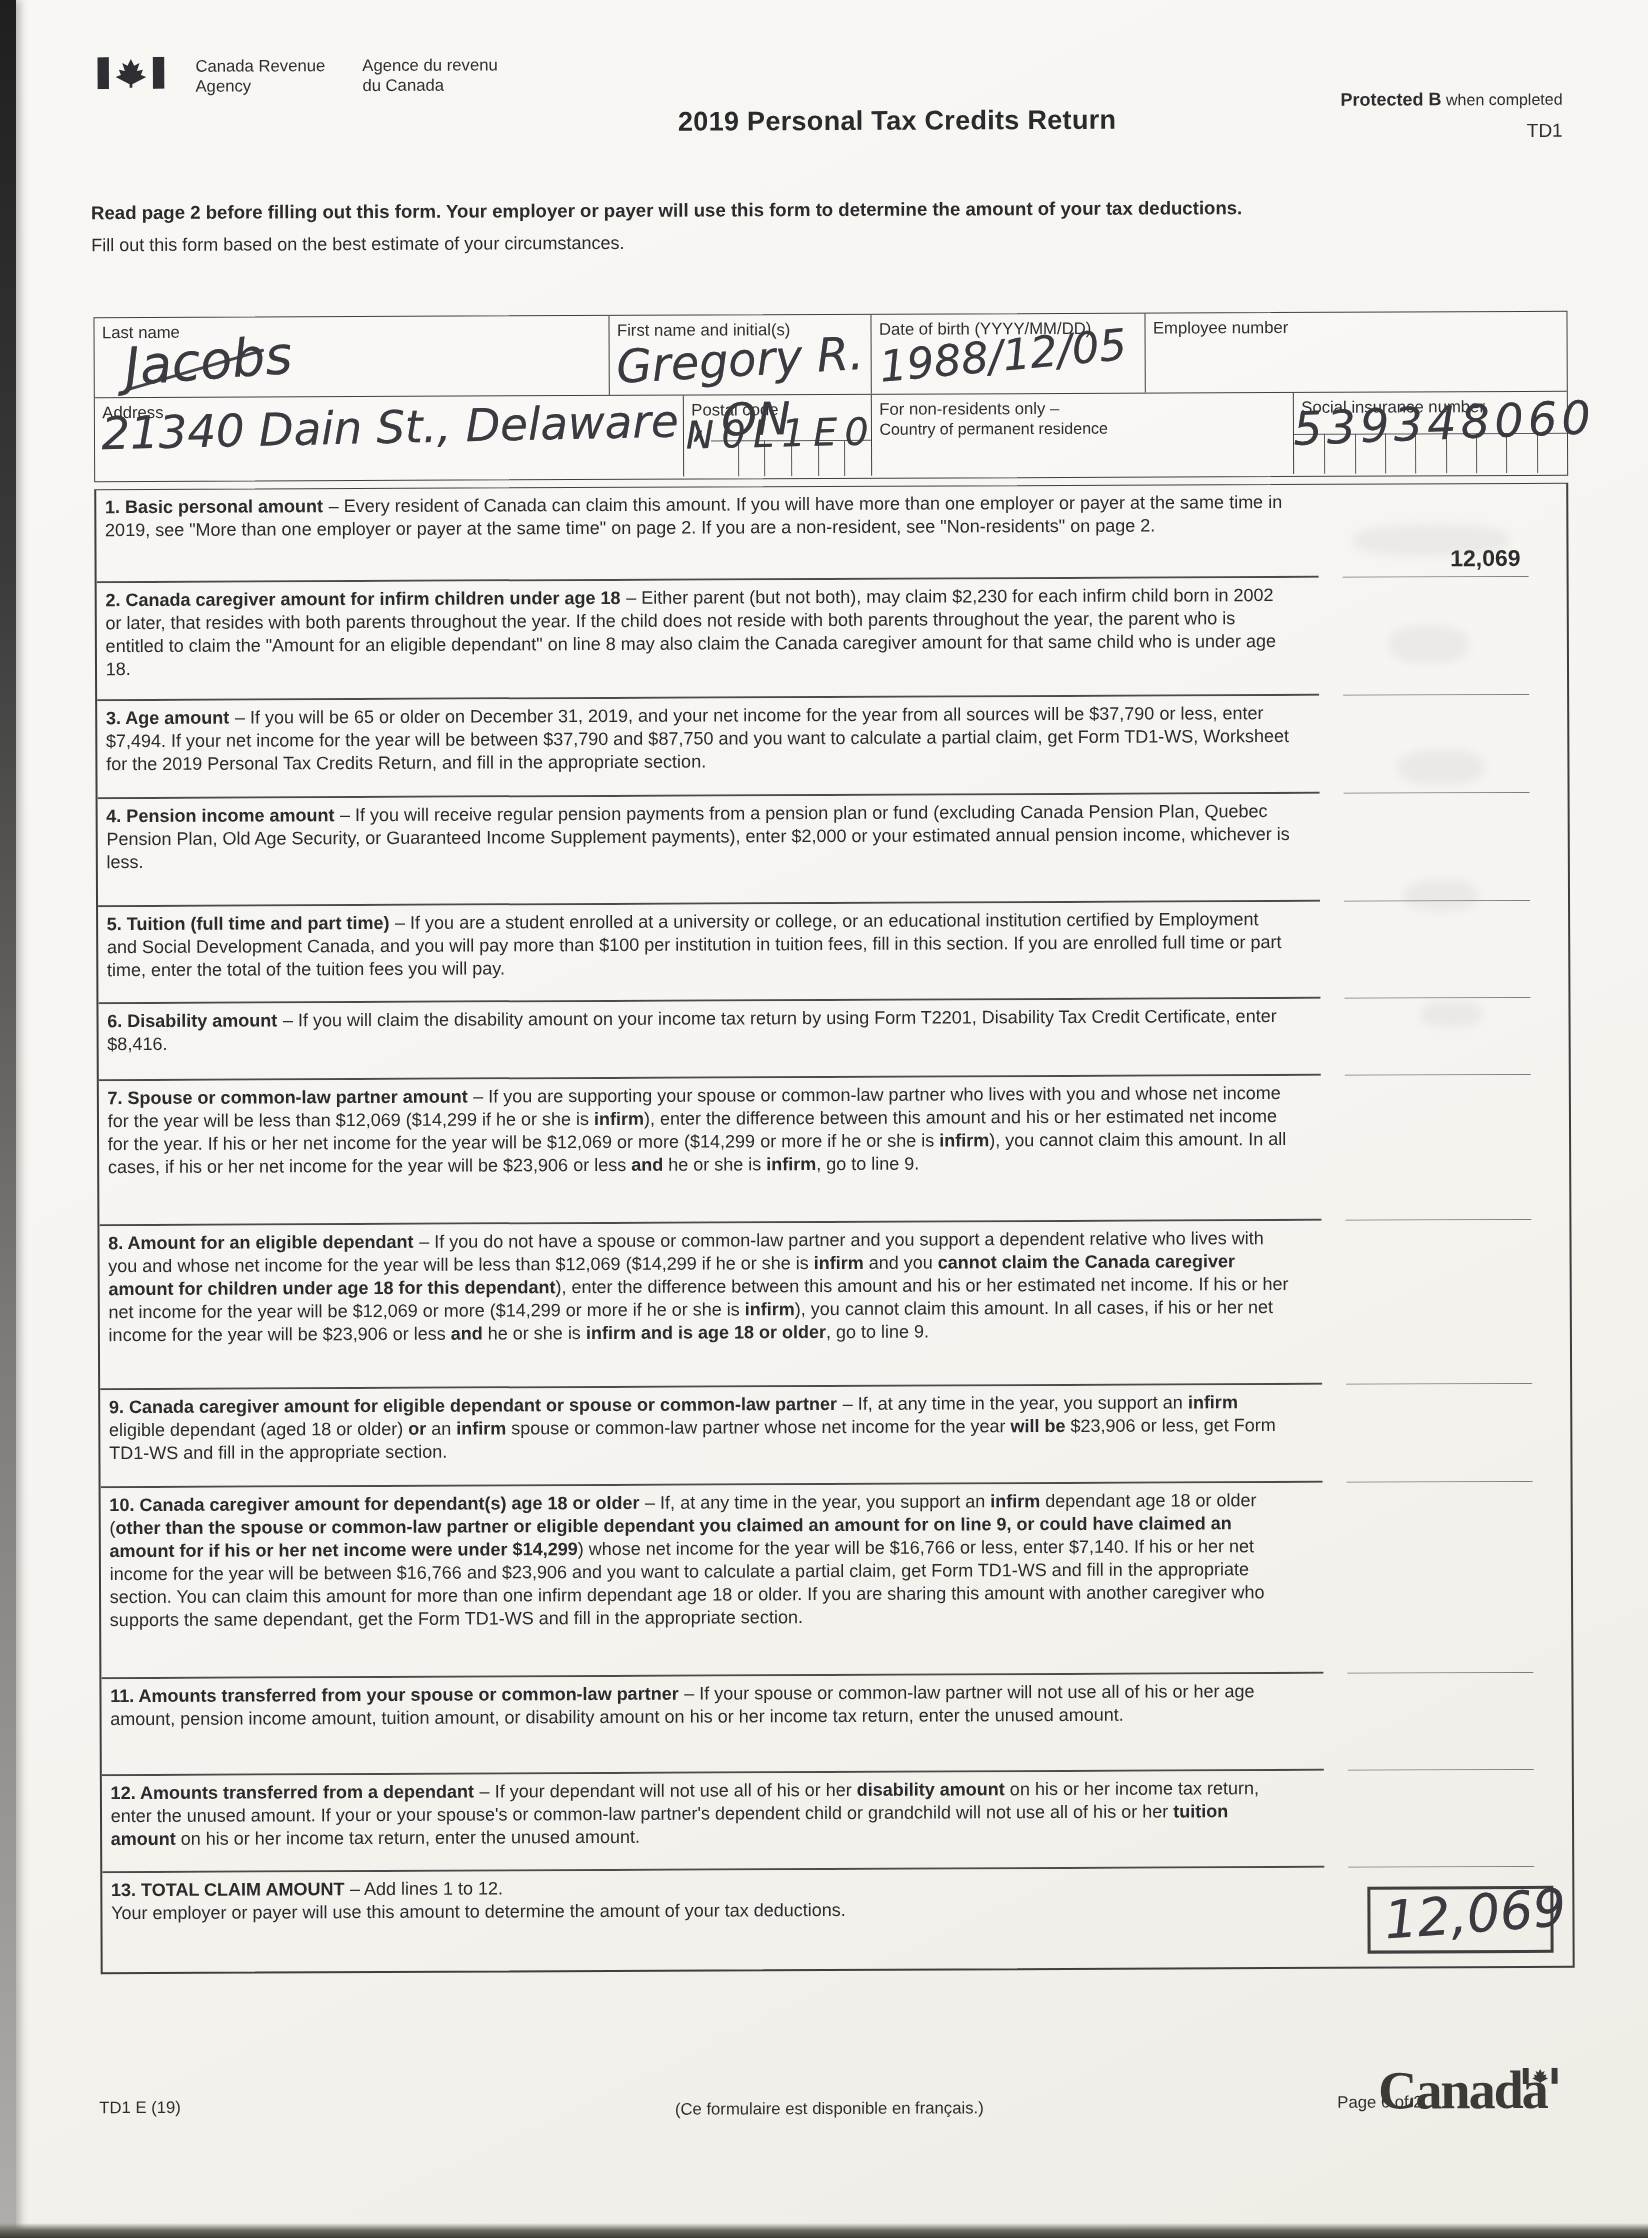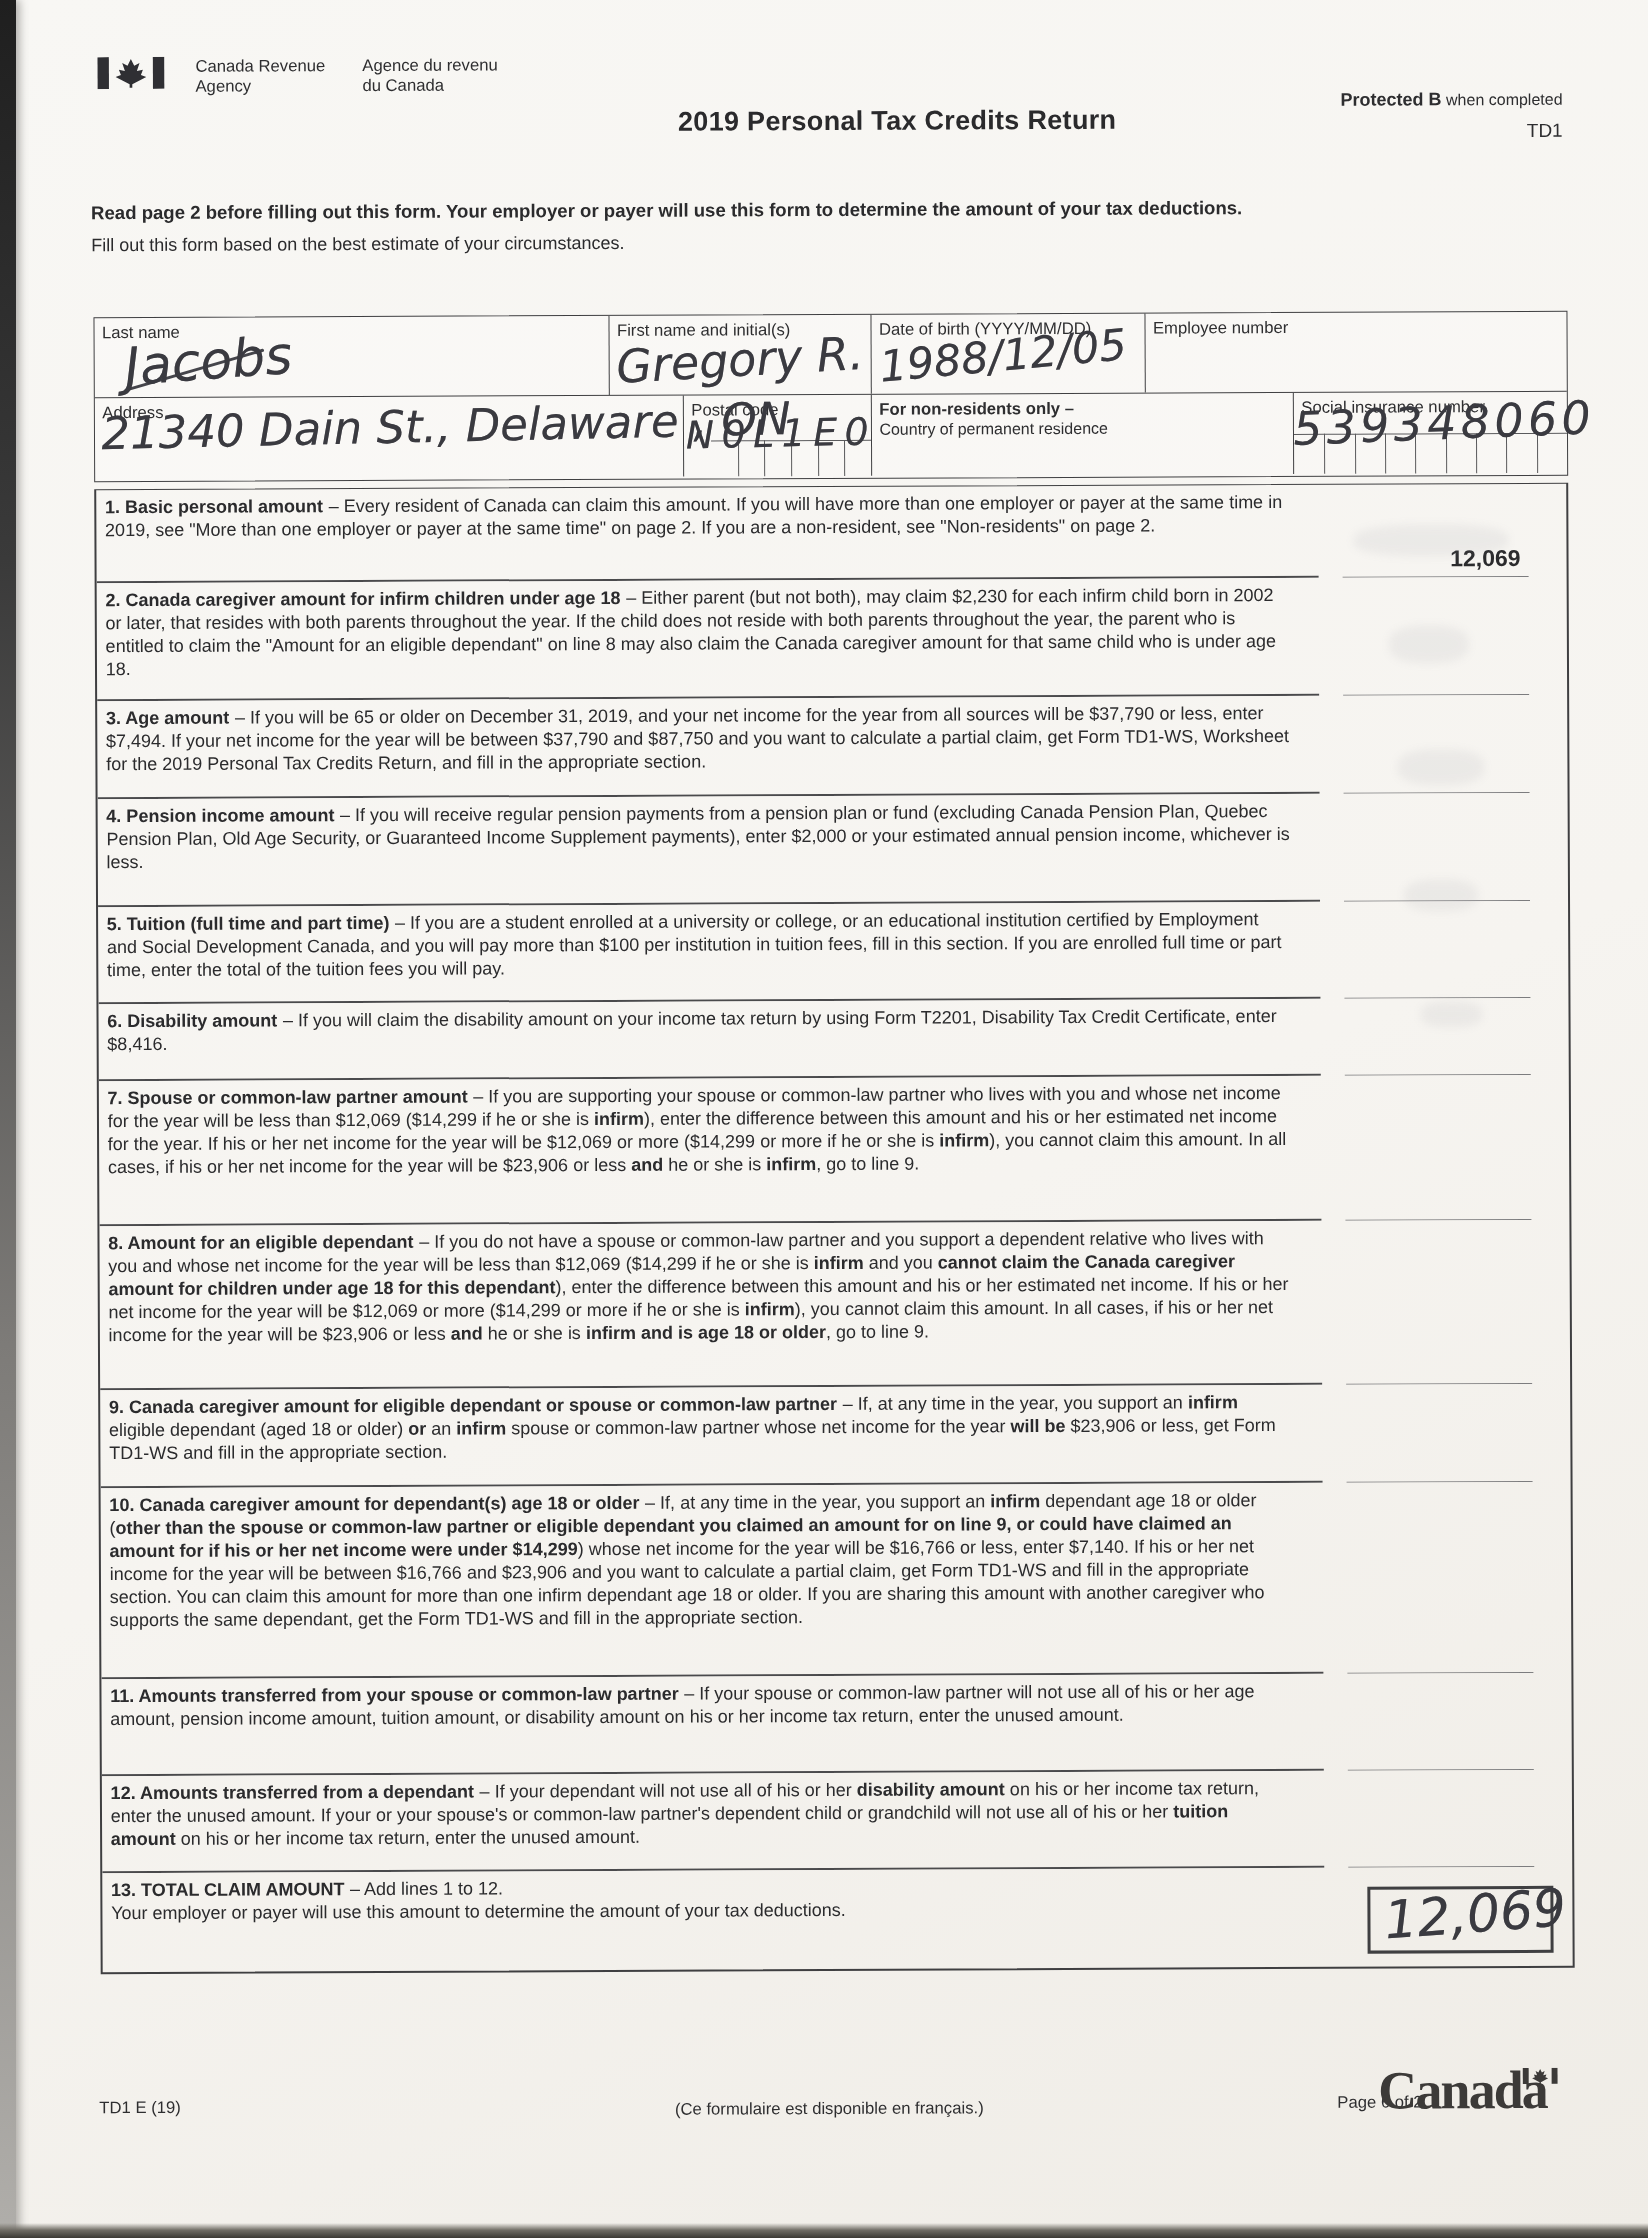--- a/index.html
+++ b/index.html
@@ -31,21 +31,21 @@
   .intro .b2{font-size:18px;margin-top:11px;}
 
   
   .id-table{position:absolute;left:96px;top:314px;width:1474px;height:165px;
     border:1.9px solid #3f3f41;box-sizing:border-box;background:rgba(255,255,255,.25);}
   .id-row{display:flex;box-sizing:border-box;}
   .id-r1{height:79px;}
   .id-r2{height:82px;border-top:1.9px solid #3f3f41;}
   .id-cell{box-sizing:border-box;padding:5px 7.4px;font-size:16.7px;color:#2e2e30;position:relative;}
   .id-cell + .id-cell{border-left:1.9px solid #3f3f41;}
-  .lbl-b{font-weight:bold;}
+  .lbl-b{font-weight:normal;}
   .sub{font-size:16px;margin-top:8px;}
 
   .char-boxes{position:absolute;bottom:0;display:flex;}
   .char-boxes .cb{box-sizing:border-box;border-left:1.2px solid #5a5a5c;border-top:1.2px solid #5a5a5c;}
   .char-boxes .cb:first-child{border-left:none;}
   .postal-boxes{right:0;width:160px;height:36px;}
   .postal-boxes .cb{width:27px;height:36px;}
   .sin-boxes{left:0;width:100%;height:40px;}
   .sin-boxes .cb{width:11.12%;height:40px;}
 

